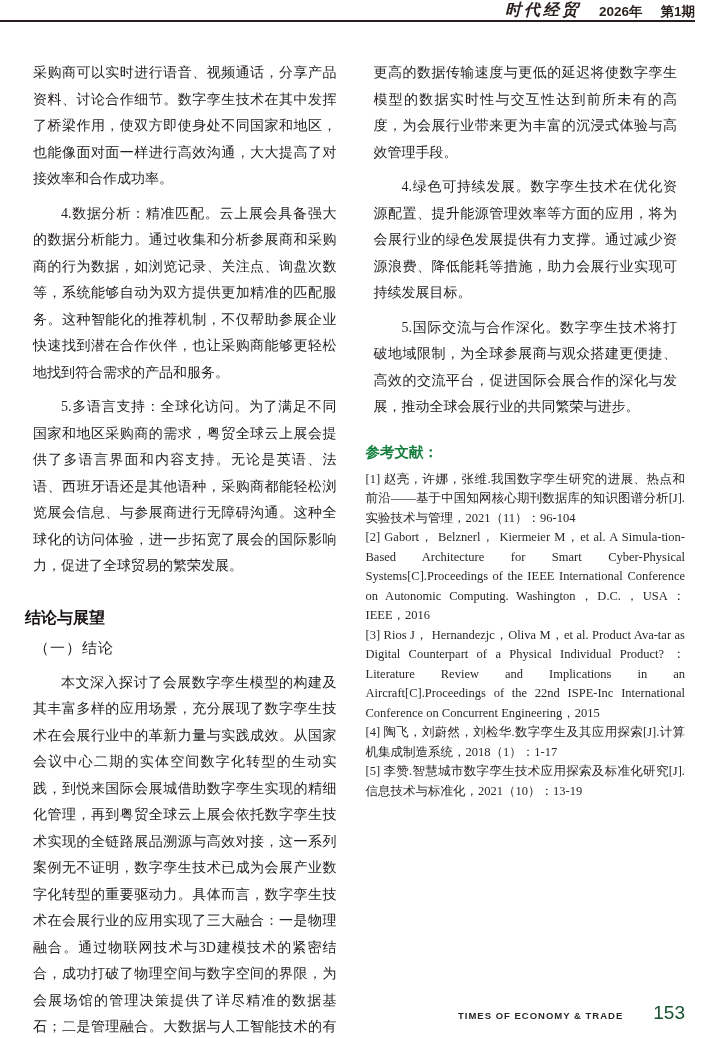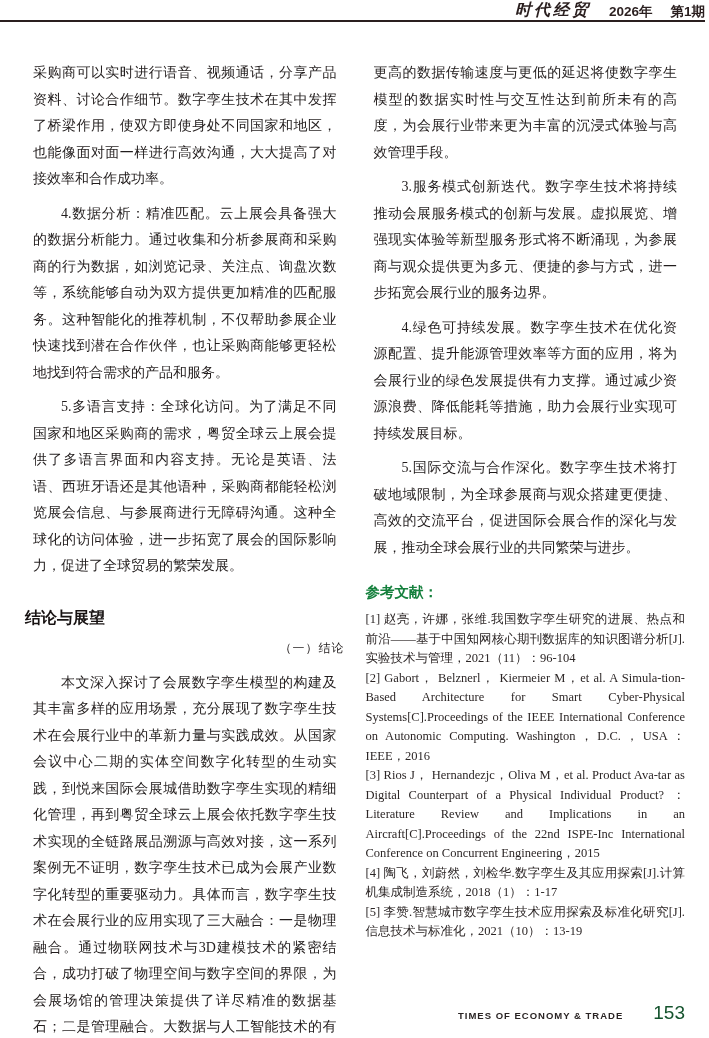--- a/index.html
+++ b/index.html
@@ -9,21 +9,21 @@
     height: 1038px;
     margin: 0 auto;
     background: #ffffff;
     overflow: hidden;
     font-family: "Liberation Serif", "DejaVu Serif", serif;
     color: #221d1d;
   }
   
   .header {
     position: absolute;
-    top: 0; left: 0; right: 4px;
+    top: 0; left: 0; right: 14px;
     height: 20px;
     border-bottom: 2px solid #2a1f1f;
     text-align: right;
     white-space: nowrap;
   }
   .journal-name {
     font-family: "DejaVu Serif", serif;
     font-style: italic;
     font-weight: 700;
     font-size: 16px;
@@ -59,25 +59,24 @@
   }
   .body-text p.indent { text-indent: 2em; }
   .section-heading {
     font-family: "Liberation Sans", sans-serif;
     font-weight: 700;
     font-size: 16px;
     margin: 28px 0 6px 0;
     color: #171212;
   }
   .subsection {
-    font-size: 12px;
+    font-size: 15px;
     line-height: 27px;
     padding-left: 9px;
     letter-spacing: 1px;
-    text-align: right;
   }
   .refs-heading {
     font-family: "Liberation Sans", sans-serif;
     font-weight: 700;
     font-size: 14.5px;
     margin: 22px 0 8px 0;
     color: #15803d;
   }
   .references p {
     margin: 0;
@@ -132,21 +131,20 @@
       <div class="section-heading">结论与展望</div>
 
       <div class="subsection">（一）结论</div>
       <p class="indent">本文深入探讨了会展数字孪生模型的构建及其丰富多样的应用场景，充分展现了数字孪生技术在会展行业中的革新力量与实践成效。从国家会议中心二期的实体空间数字化转型的生动实践，到悦来国际会展城借助数字孪生实现的精细化管理，再到粤贸全球云上展会依托数字孪生技术实现的全链路展品溯源与高效对接，这一系列案例无不证明，数字孪生技术已成为会展产业数字化转型的重要驱动力。具体而言，数字孪生技术在会展行业的应用实现了三大融合：一是物理融合。通过物联网技术与3D建模技术的紧密结合，成功打破了物理空间与数字空间的界限，为会展场馆的管理决策提供了详尽精准的数据基石；二是管理融合。大数据与人工智能技术的有效集成，极大地优化了会展项目的智能化管理与决策流程，显著提升了会展的整体运营效率；三是服务融合。得益于数字孪生技术的支持，会展服务得以实现个性化定制与快速响应，从而大幅提升服务质量与效率，进一步增强参展商与观众的参与感与满意度。</p>
 
     </div>
 
     <div class="col">
       <div class="body-text">
         <p>更高的数据传输速度与更低的延迟将使数字孪生模型的数据实时性与交互性达到前所未有的高度，为会展行业带来更为丰富的沉浸式体验与高效管理手段。</p>
-        <p class="indent">3.服务模式创新迭代。数字孪生技术将持续推动会展服务模式的创新与发展。虚拟展览、增强现实体验等新型服务形式将不断涌现，为参展商与观众提供更为多元、便捷的参与方式，进一步拓宽会展行业的服务边界。</p>
         <p class="indent">4.绿色可持续发展。数字孪生技术在优化资源配置、提升能源管理效率等方面的应用，将为会展行业的绿色发展提供有力支撑。通过减少资源浪费、降低能耗等措施，助力会展行业实现可持续发展目标。</p>
         <p class="indent">5.国际交流与合作深化。数字孪生技术将打破地域限制，为全球参展商与观众搭建更便捷、高效的交流平台，促进国际会展合作的深化与发展，推动全球会展行业的共同繁荣与进步。</p>
       </div>
 
       <div class="refs-heading">参考文献：</div>
 
       <div class="references">
         <p>[1] 赵亮，许娜，张维.我国数字孪生研究的进展、热点和前沿——基于中国知网核心期刊数据库的知识图谱分析[J].实验技术与管理，2021（11）：96-104</p>
         <p>[2] Gabort， Belznerl， Kiermeier M，et al. A Simula-tion-Based Architecture for Smart Cyber-Physical Systems[C].Proceedings of the IEEE International Conference on Autonomic Computing. Washington，D.C.，USA：IEEE，2016</p>
         <p>[3] Rios J， Hernandezjc，Oliva M，et al. Product Ava-tar as Digital Counterpart of a Physical Individual Product? ：Literature Review and Implications in an Aircraft[C].Proceedings of the 22nd ISPE-Inc International Conference on Concurrent Engineering，2015</p>

